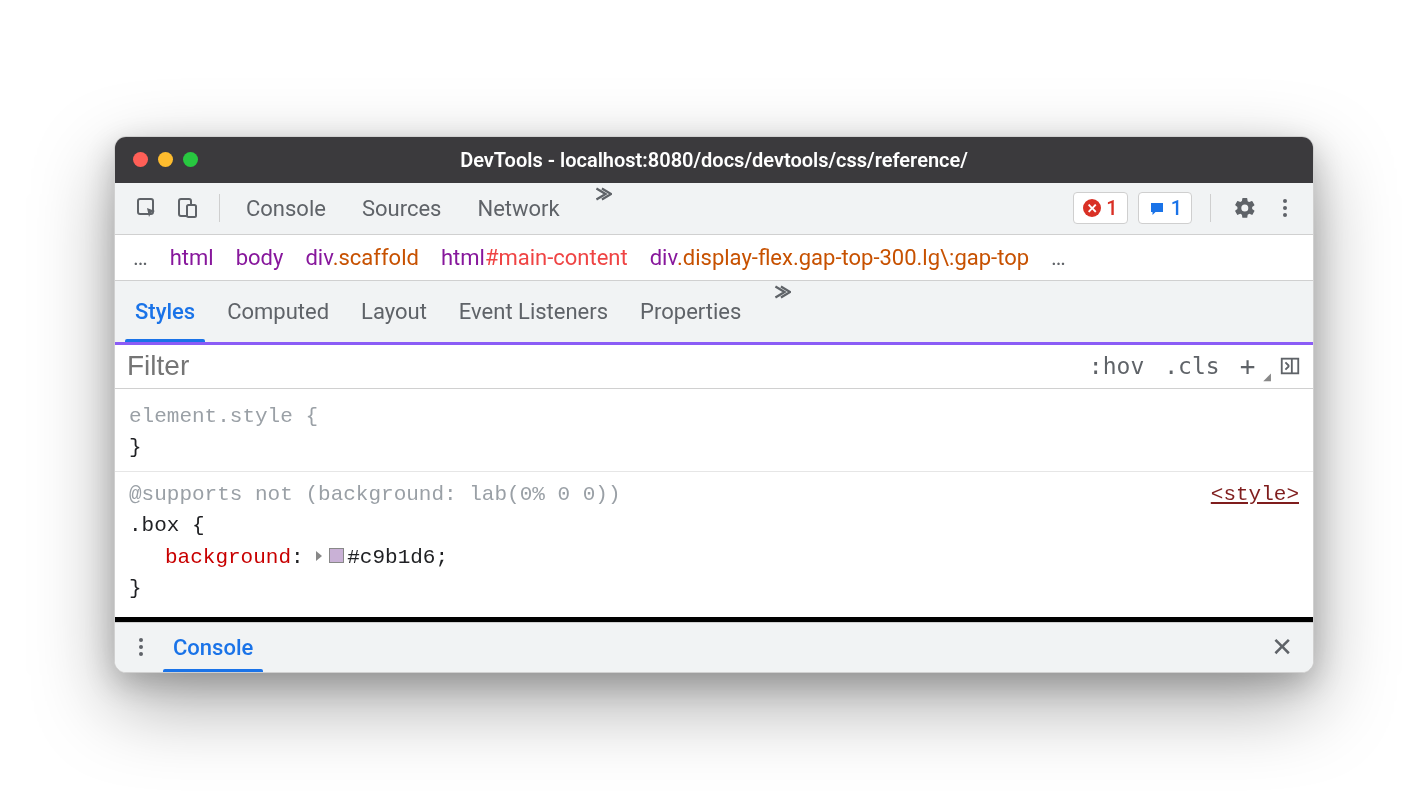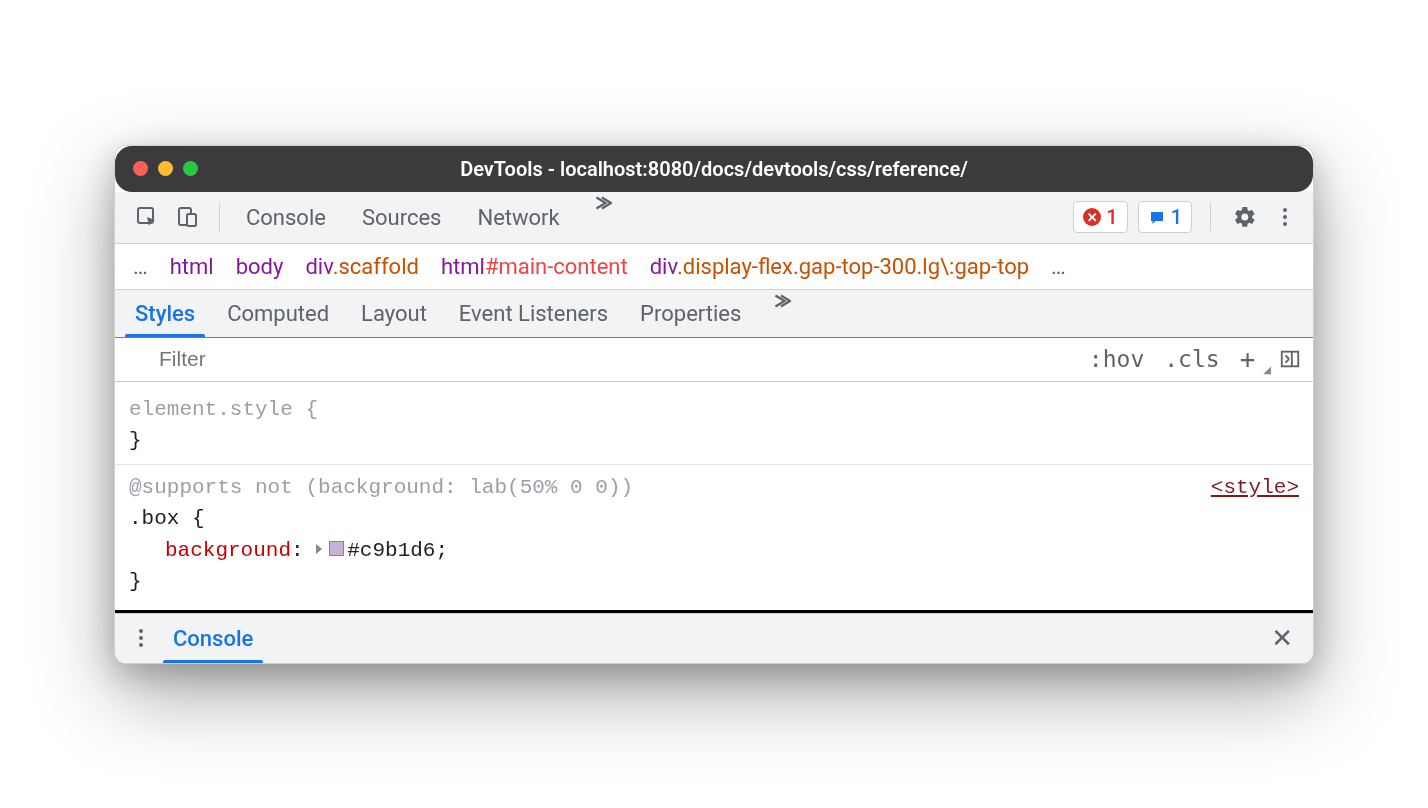--- a/index.html
+++ b/index.html
@@ -20,21 +20,20 @@
     background: #fff;
   }
   .titlebar {
     background: #3b3a3d;
     color: #fff;
     height: 46px;
     display: flex;
     align-items: center;
     padding: 0 16px;
     position: relative;
-    border-radius: 17px;
   }
   .traffic { display: flex; gap: 10px; position: absolute; left: 18px; }
   .dot { width: 15px; height: 15px; border-radius: 50%; }
   .dot.red { background: #ff5f57; }
   .dot.yellow { background: #febc2e; }
   .dot.green { background: #28c840; }
   .title-text { flex: 1; text-align: center; font-size: 20px; font-weight: 600; }
   .toolbar {
     display: flex; align-items: center; height: 52px;
     border-bottom: 1px solid #d0d0d0; background: #f1f3f4;
@@ -73,41 +72,41 @@
   .breadcrumb {
     display:flex; align-items:center; height:46px; padding:0 18px;
     font-size:22px; color:#5f6368; border-bottom:1px solid #d0d0d0;
     gap:22px; background:#fff; overflow:hidden; white-space:nowrap;
   }
   .bc-item { color:#87179c; cursor:pointer;}
   .bc-item .cls { color:#c75100;}
   .bc-item .id { color:#ef4444;}
   .ellips { color:#5f6368;}
   .subtabs {
-    display:flex; align-items:stretch; height:48px; border-bottom:1px solid #8b5cf6;
+    display:flex; align-items:stretch; height:64px; border-bottom:3px solid #8b5cf6;
     background:#f1f3f4; padding:0 4px;
   }
   .subtab { padding:0 16px; display:flex; align-items:center; font-size:22px; color:#5f6368; cursor:pointer; position:relative;}
   .subtab.active { color:#1a73e8; font-weight:500;}
   .subtab.active::after {
     content:""; position:absolute; bottom:0; left:6px; right:6px; height:3px;
     background:#1a73e8; border-radius:2px 2px 0 0;
   }
   .filterbar {
     display:flex; align-items:center; height:44px; border-bottom:1px solid #d0d0d0;
     background:#fff; padding:0 12px;
   }
-  .filter-input { flex:1; border:none; font-size:21px; color:#701a75; outline:none; background:transparent;margin-left:32px;}
+  .filter-input { flex:1; border:none; font-size:28px; color:#701a75; outline:none; background:transparent;}
   .fbtn { font-family:Menlo,Consolas,monospace; font-size:23px; color:#5f6368; padding:0 10px; cursor:pointer;}
   .fbtn.plus { font-size:26px; font-weight:300;}
   .panel-icon { width:22px; height:22px; color:#5f6368; display:flex; align-items:center; justify-content:center; cursor:pointer; margin-left:6px;}
   .styles {
     font-family: Menlo, Consolas, "Courier New", monospace;
     font-size:21px; padding:8px 14px; background:#fff;
-    border-bottom:3px solid #000000;
+    border-bottom:5px solid #000000;
     line-height:1.5;
   }
   .styles .gray { color:#9aa0a6;}
   .styles .black { color:#202124;}
   .styles .prop { color:#c80000;}
   .styles .sel { color:#202124;}
   .source-link { float:right; text-decoration:underline; color:#7f1d1d; cursor:pointer;}
   .swatch {
     display:inline-block; width:15px; height:15px; border:1px solid #888;
     vertical-align:middle; margin:0 3px 3px 0;
@@ -240,21 +239,21 @@
   </div>
 
   <div class="styles">
     <div class="rule-block">
       <div><span class="gray">element.style {</span></div>
       <div><span class="black">}</span></div>
     </div>
     <div class="rule-sep"></div>
     <div class="rule-block">
       <span class="source-link">&lt;style&gt;</span>
-      <div><span class="gray">@supports not (background: lab(50% 0 0))</span></div>
+      <div><span class="gray">@supports not (background: lab(0% 0 0))</span></div>
       <div><span class="sel">.box {</span></div>
       <div class="indent">
         <span class="prop">background</span><span class="black">:</span>
         <span class="tri"></span><span class="swatch" style="background: rgb(201, 177, 214);"></span><span class="black">#c9b1d6</span><span class="black">;</span>
       </div>
       <div><span class="black">}</span></div>
     </div>
   </div>
 
   <div class="drawer">

